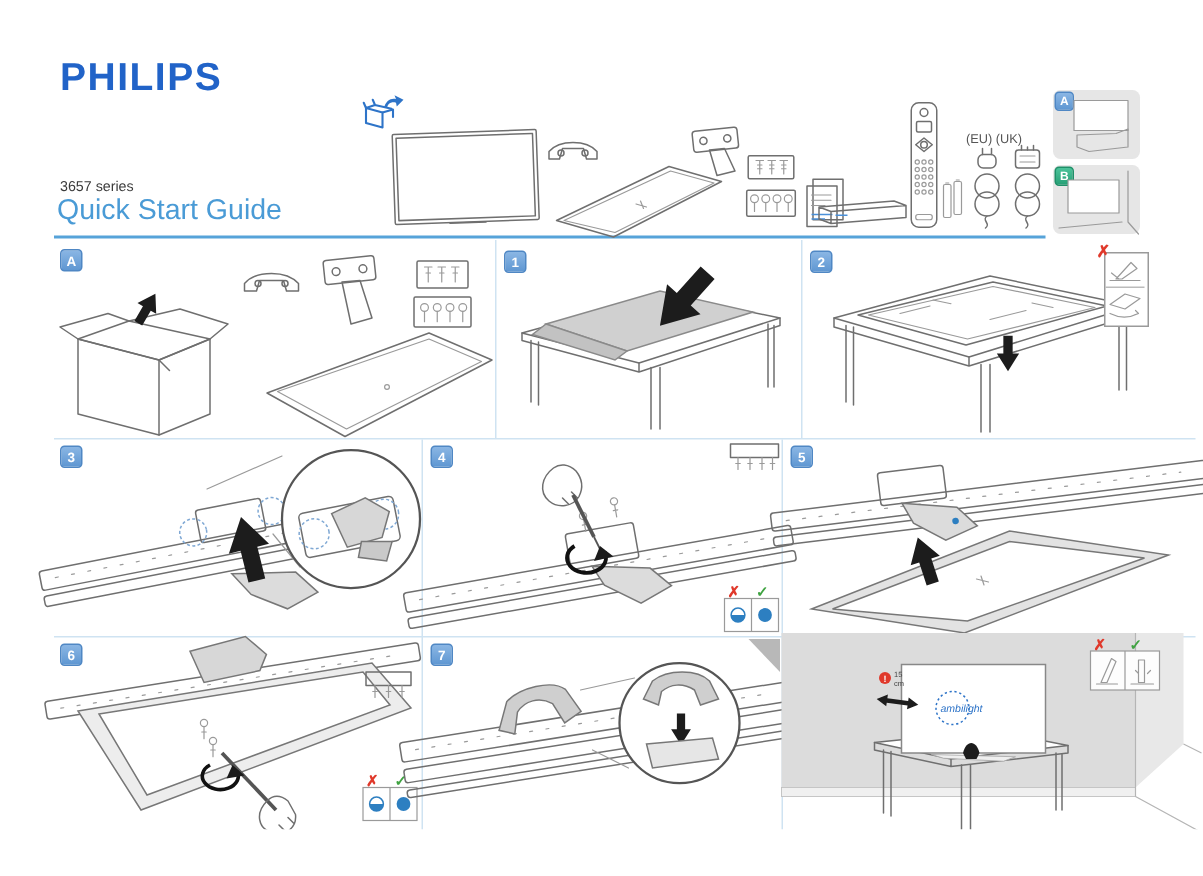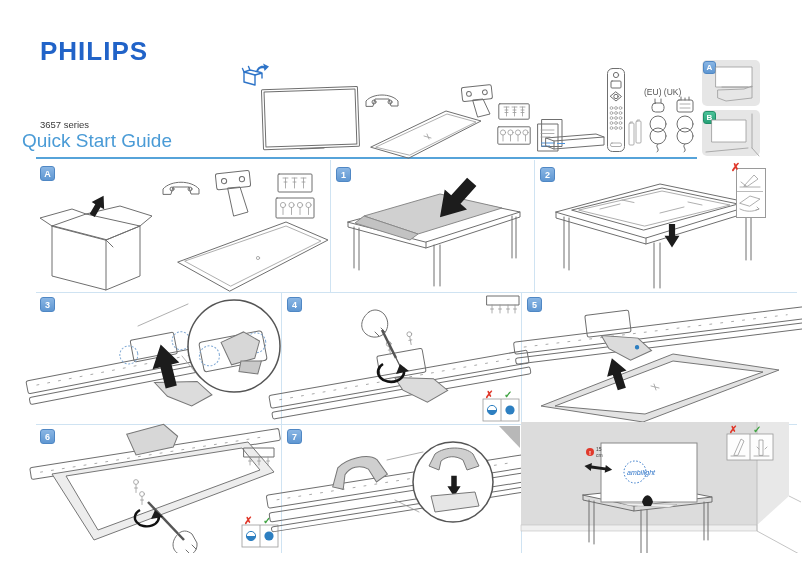--- a/index.html
+++ b/index.html
@@ -1,21 +1,21 @@
 <!DOCTYPE html>
 <html><head>
 <meta charset="utf-8">
 <style>
   html,body{margin:0;padding:0;background:#fff;}
   body{font-family:"Liberation Sans",sans-serif;}
   .page{position:relative;width:802px;height:553px;background:#ffffff;overflow:hidden;}
   .abs{position:absolute;}
   .brand{left:40px;top:36px;font-size:26px;font-weight:bold;letter-spacing:1px;color:#2163c8;}
   .series{left:40px;top:119px;font-size:9.5px;color:#3a3a3a;}
-  .title{left:22px;top:130px;font-size:19px;color:#4a9bd6;text-align:center;}
+  .title{left:38px;top:130px;font-size:19px;color:#4a9bd6;text-align:center;}
   .rule{left:36px;top:157px;width:661px;height:2px;background:#56a3d9;}
   .sep-h{height:1px;background:#cfe3f2;}
   .sep-v{width:1px;background:#cfe3f2;}
   .badge{width:13px;height:13px;border-radius:3px;background:linear-gradient(#8ab6e4,#5f97d2);
          border:1px solid #4f87c4;color:#fff;font-size:9px;font-weight:bold;
          display:flex;align-items:center;justify-content:center;}
   .badge.small{width:11px;height:11px;font-size:8px;}
   .badge.green{background:linear-gradient(#4cc39a,#27a076);border-color:#1f8f68;}
   .panel{width:58px;height:46px;background:#e6e6e6;border-radius:5px;}
   .plugs{font-size:8.5px;color:#555;}

